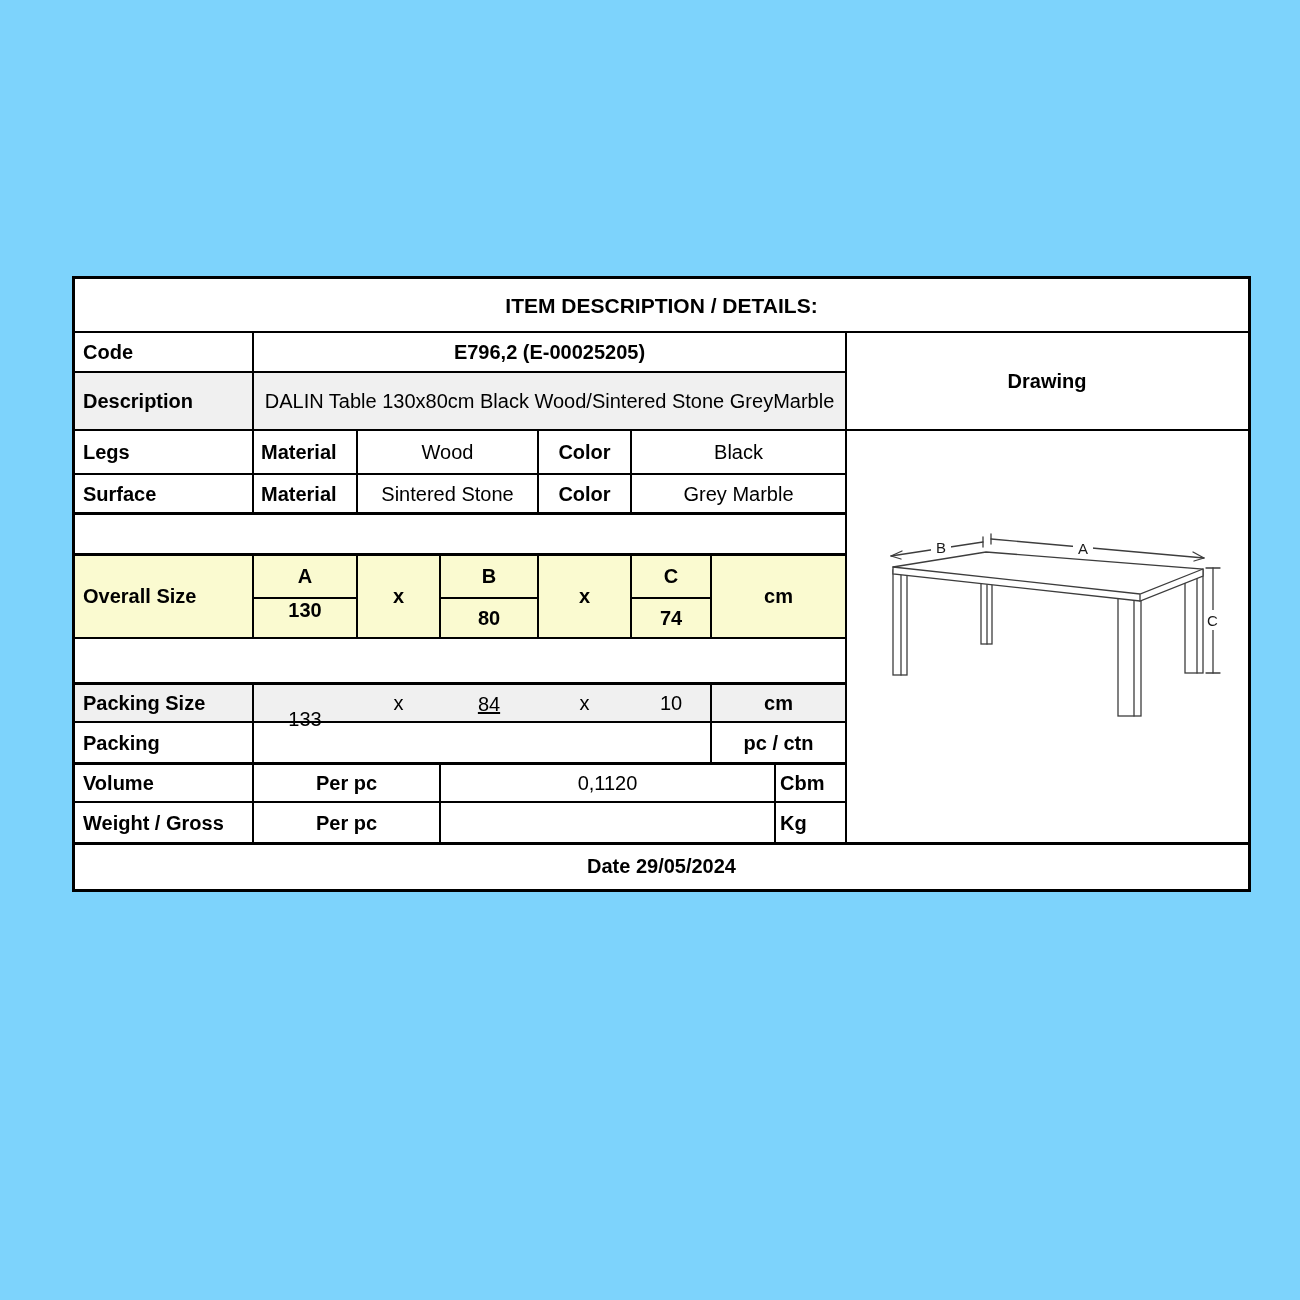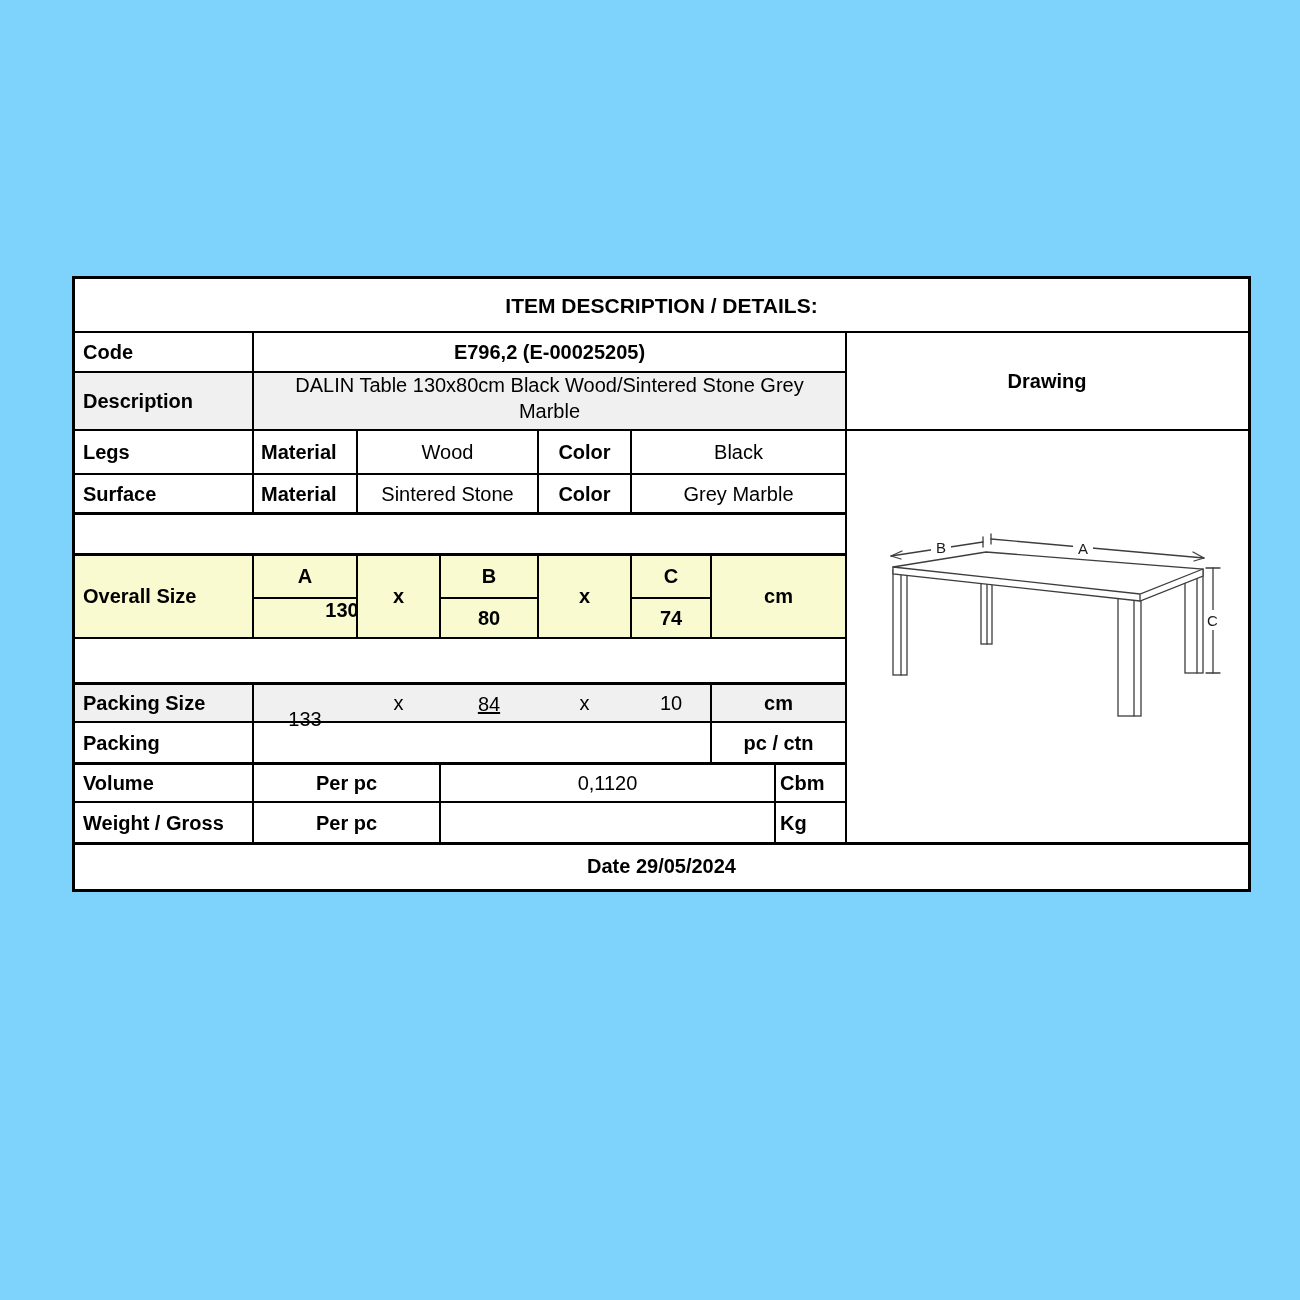--- a/index.html
+++ b/index.html
@@ -14,21 +14,21 @@
   .tint{position:absolute;}
   .grid-svg,.sketch-svg{position:absolute;pointer-events:none;}
   .cell{
     position:absolute;display:flex;align-items:center;justify-content:center;
     font-size:20px;line-height:1.2;white-space:nowrap;
   }
   .cell.left{justify-content:flex-start;padding-left:8px;box-sizing:border-box;}
   .cell.tight-left{justify-content:flex-start;padding-left:5px;box-sizing:border-box;}
   .b{font-weight:700;}
   .title{font-size:21px;font-weight:700;}
-  .desc{flex-direction:column;justify-content:flex-start;line-height:26px;}
+  .desc{flex-direction:row;justify-content:center;line-height:26px;}
   .sketch-label{font-size:15px;fill:#1a1a1a;}
 </style>
 </head>
 <body>
 
 <div class="canvas">
   <div class="spec-table">
 
     <div class="tint" style="left:0;top:93px;width:771px;height:58px;background:#F0F0F0;"></div>
     <div class="tint" style="left:0;top:275px;width:771px;height:84px;background:#FAFAD0;"></div>
@@ -85,21 +85,21 @@
     <div class="cell" style="left:556px;top:151px;width:215px;height:44px;">Black</div>
 
     <div class="cell left b" style="left:0;top:195px;width:178px;height:39px;">Surface</div>
     <div class="cell left b" style="left:178px;top:195px;width:104px;height:39px;">Material</div>
     <div class="cell" style="left:282px;top:195px;width:181px;height:39px;">Sintered Stone</div>
     <div class="cell b" style="left:463px;top:195px;width:93px;height:39px;">Color</div>
     <div class="cell" style="left:556px;top:195px;width:215px;height:39px;">Grey Marble</div>
 
     <div class="cell left b" style="left:0;top:275px;width:178px;height:84px;">Overall Size</div>
     <div class="cell b" style="left:178px;top:275px;width:104px;height:44px;">A</div>
-    <div class="cell b" style="left:178px;top:319px;width:104px;height:24px;margin-left:37px;">130</div>
+    <div class="cell b" style="left:178px;top:319px;width:104px;height:24px;">130</div>
     <div class="cell b" style="left:282px;top:275px;width:83px;height:84px;">x</div>
     <div class="cell b" style="left:365px;top:275px;width:98px;height:44px;">B</div>
     <div class="cell b" style="left:365px;top:319px;width:98px;height:40px;">80</div>
     <div class="cell b" style="left:463px;top:275px;width:93px;height:84px;">x</div>
     <div class="cell b" style="left:556px;top:275px;width:80px;height:44px;">C</div>
     <div class="cell b" style="left:556px;top:319px;width:80px;height:40px;">74</div>
     <div class="cell b" style="left:636px;top:275px;width:135px;height:84px;">cm</div>
 
     <div class="cell left b" style="left:0;top:404px;width:178px;height:39px;">Packing Size</div>
     <div class="cell" style="left:178px;top:420px;width:104px;height:39px;">133</div>

